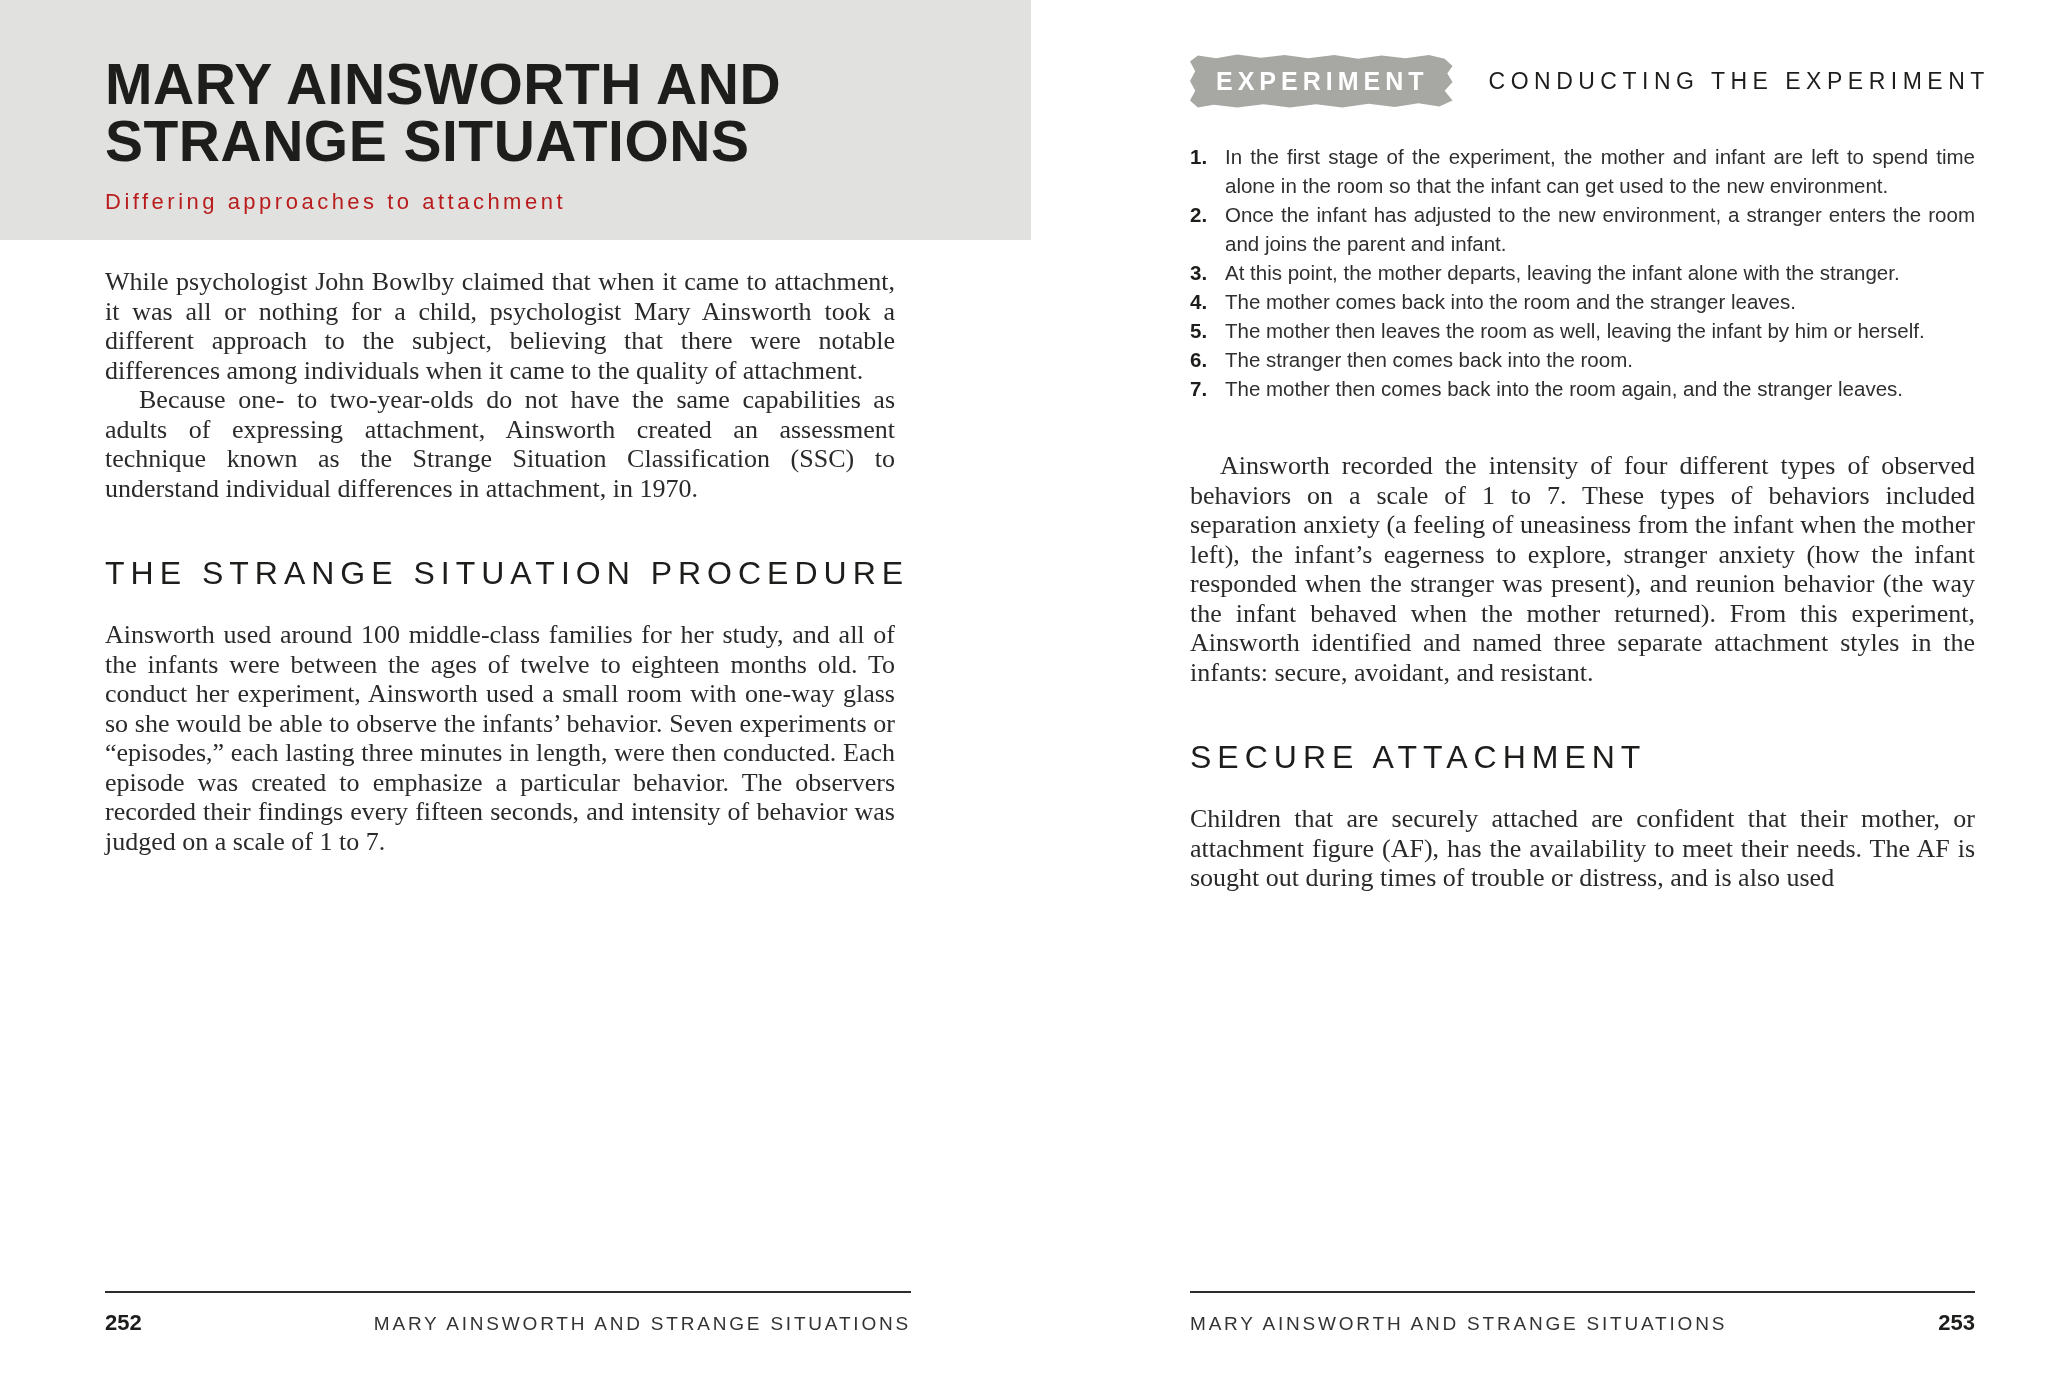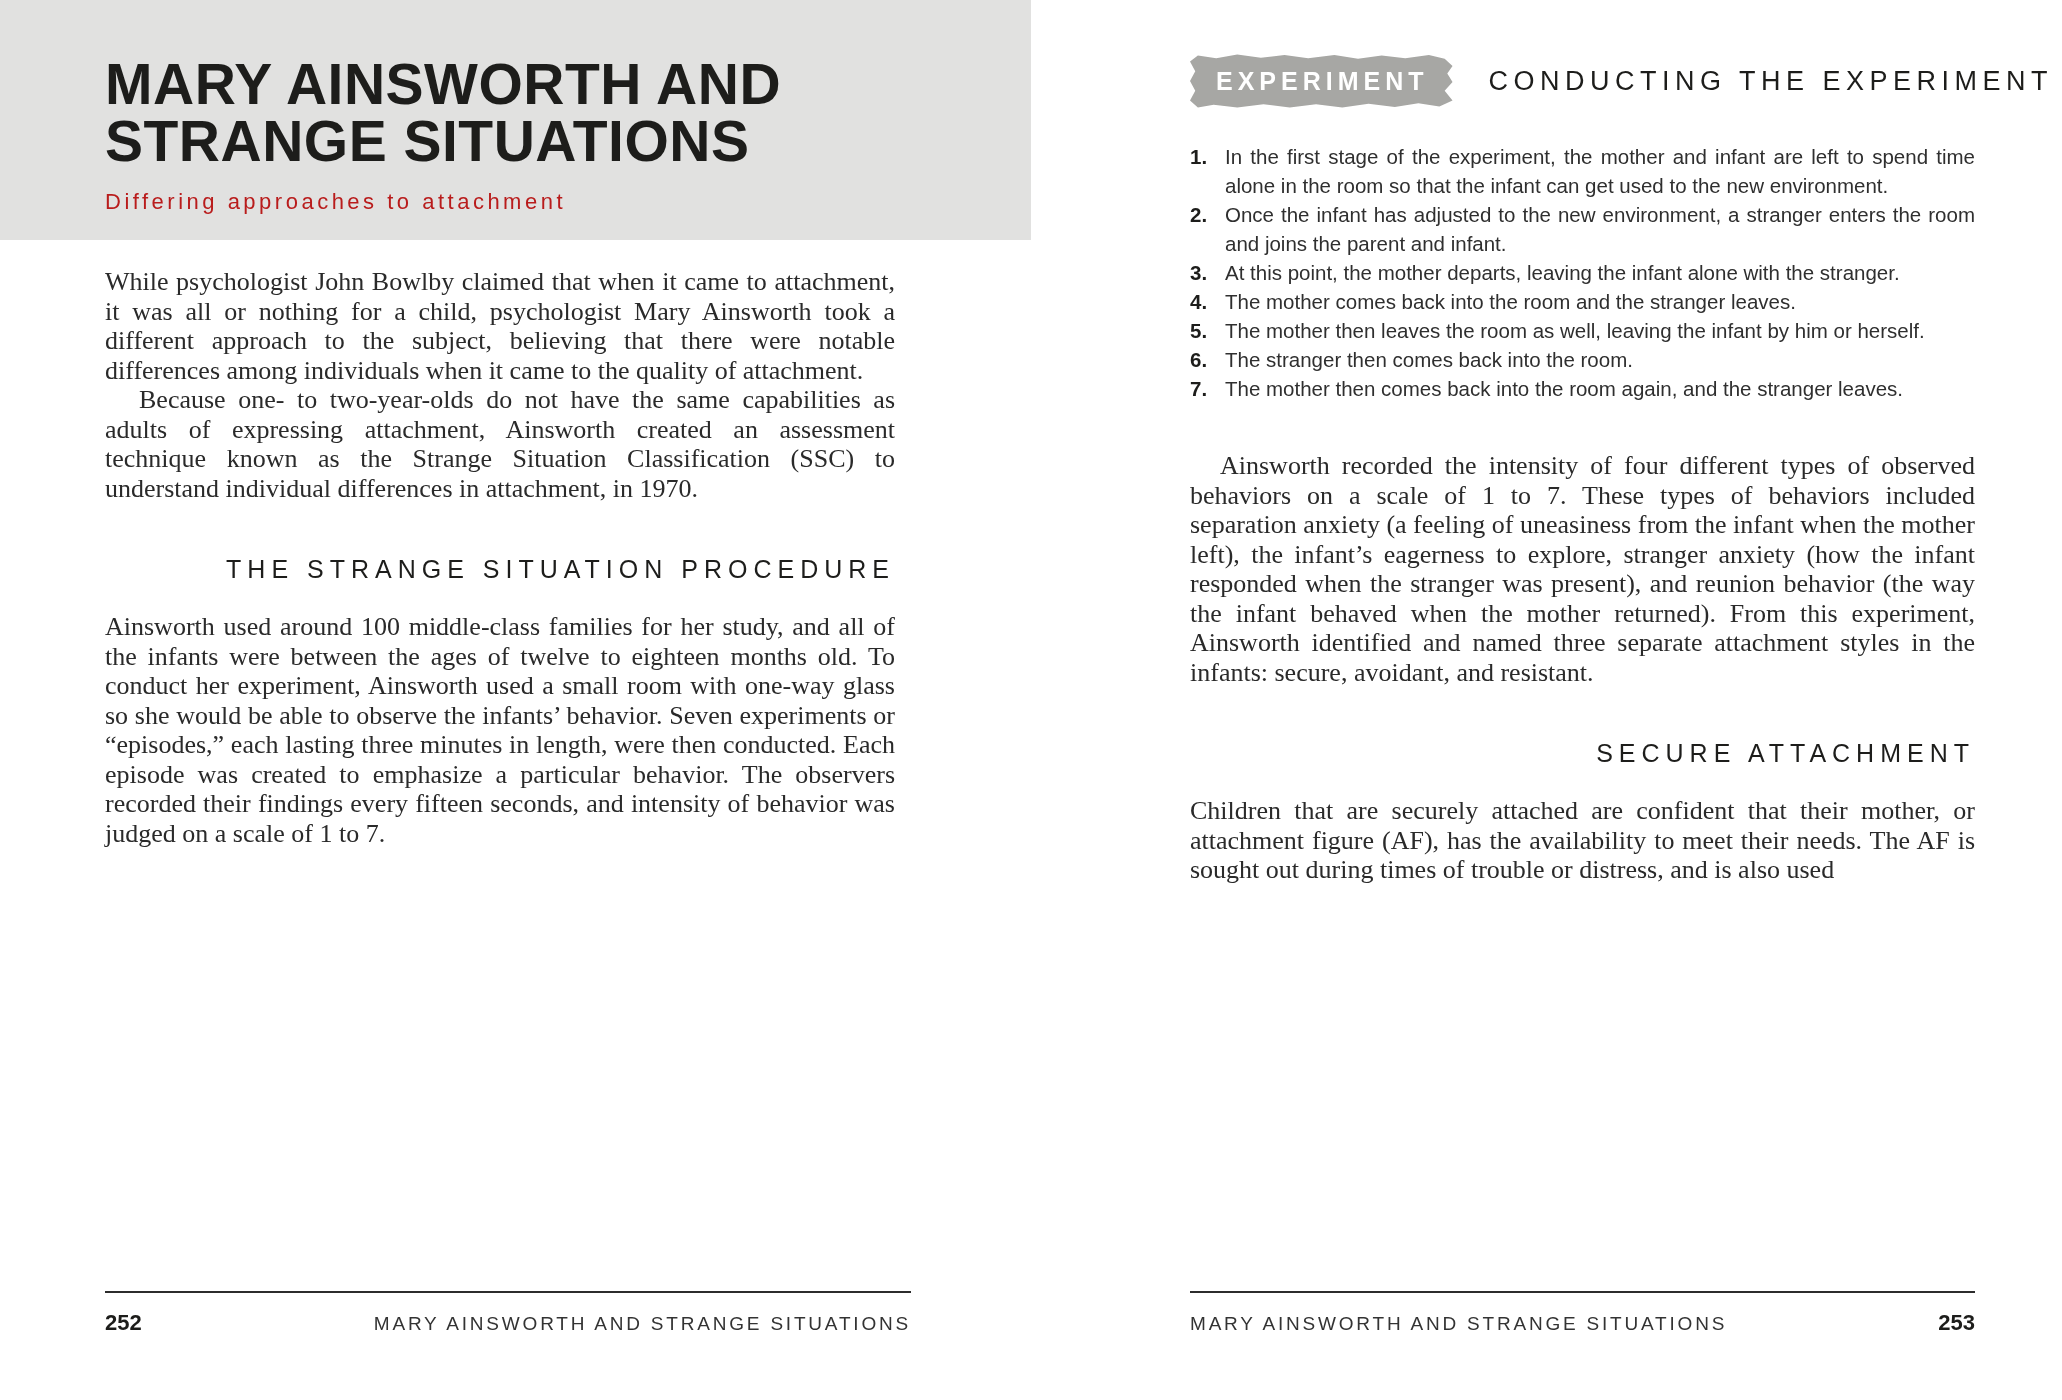--- a/index.html
+++ b/index.html
@@ -48,23 +48,23 @@
   p.body {
     font-size: 26px;
     line-height: 29.5px;
     text-align: justify;
     color: #2a2a2a;
   }
   p.body.indent { text-indent: 34px; }
   .sec-head {
     font-family: "Liberation Sans", sans-serif;
     font-weight: normal;
-    font-size: 25px;
+    font-size: 32px;
     letter-spacing: 6px;
-    text-align: right;
+    text-align: left;
     color: #1d1d1b;
     margin: 52px 0 28px 0;
     white-space: nowrap;
   }
 
   
   .rp-content { padding: 54px 87px 0 159px; }
   .badge-row {
     display: flex;
     align-items: center;
@@ -77,21 +77,21 @@
     font-family: "Liberation Sans", sans-serif;
     font-weight: bold;
     font-size: 25px;
     letter-spacing: 5px;
     padding: 13px 24px 12px 26px;
     clip-path: polygon(0% 14%, 3% 3%, 10% 8%, 18% 1%, 27% 7%, 36% 2%, 45% 8%, 55% 2%, 64% 9%, 73% 3%, 82% 8%, 91% 2%, 97% 9%, 100% 22%, 98% 36%, 100% 52%, 97% 68%, 100% 86%, 95% 97%, 87% 91%, 78% 98%, 68% 92%, 58% 99%, 48% 93%, 38% 99%, 28% 93%, 18% 99%, 9% 94%, 3% 99%, 0% 86%, 2% 68%, 0% 50%, 2% 32%);
   }
   .exp-head {
     font-family: "Liberation Sans", sans-serif;
     font-weight: normal;
-    font-size: 27px;
+    font-size: 23px;
     letter-spacing: 5.5px;
     color: #1d1d1b;
     white-space: nowrap;
   }
   .steps {
     font-family: "Liberation Sans", sans-serif;
     font-size: 20.5px;
     line-height: 29px;
     color: #2f2f2f;
   }

